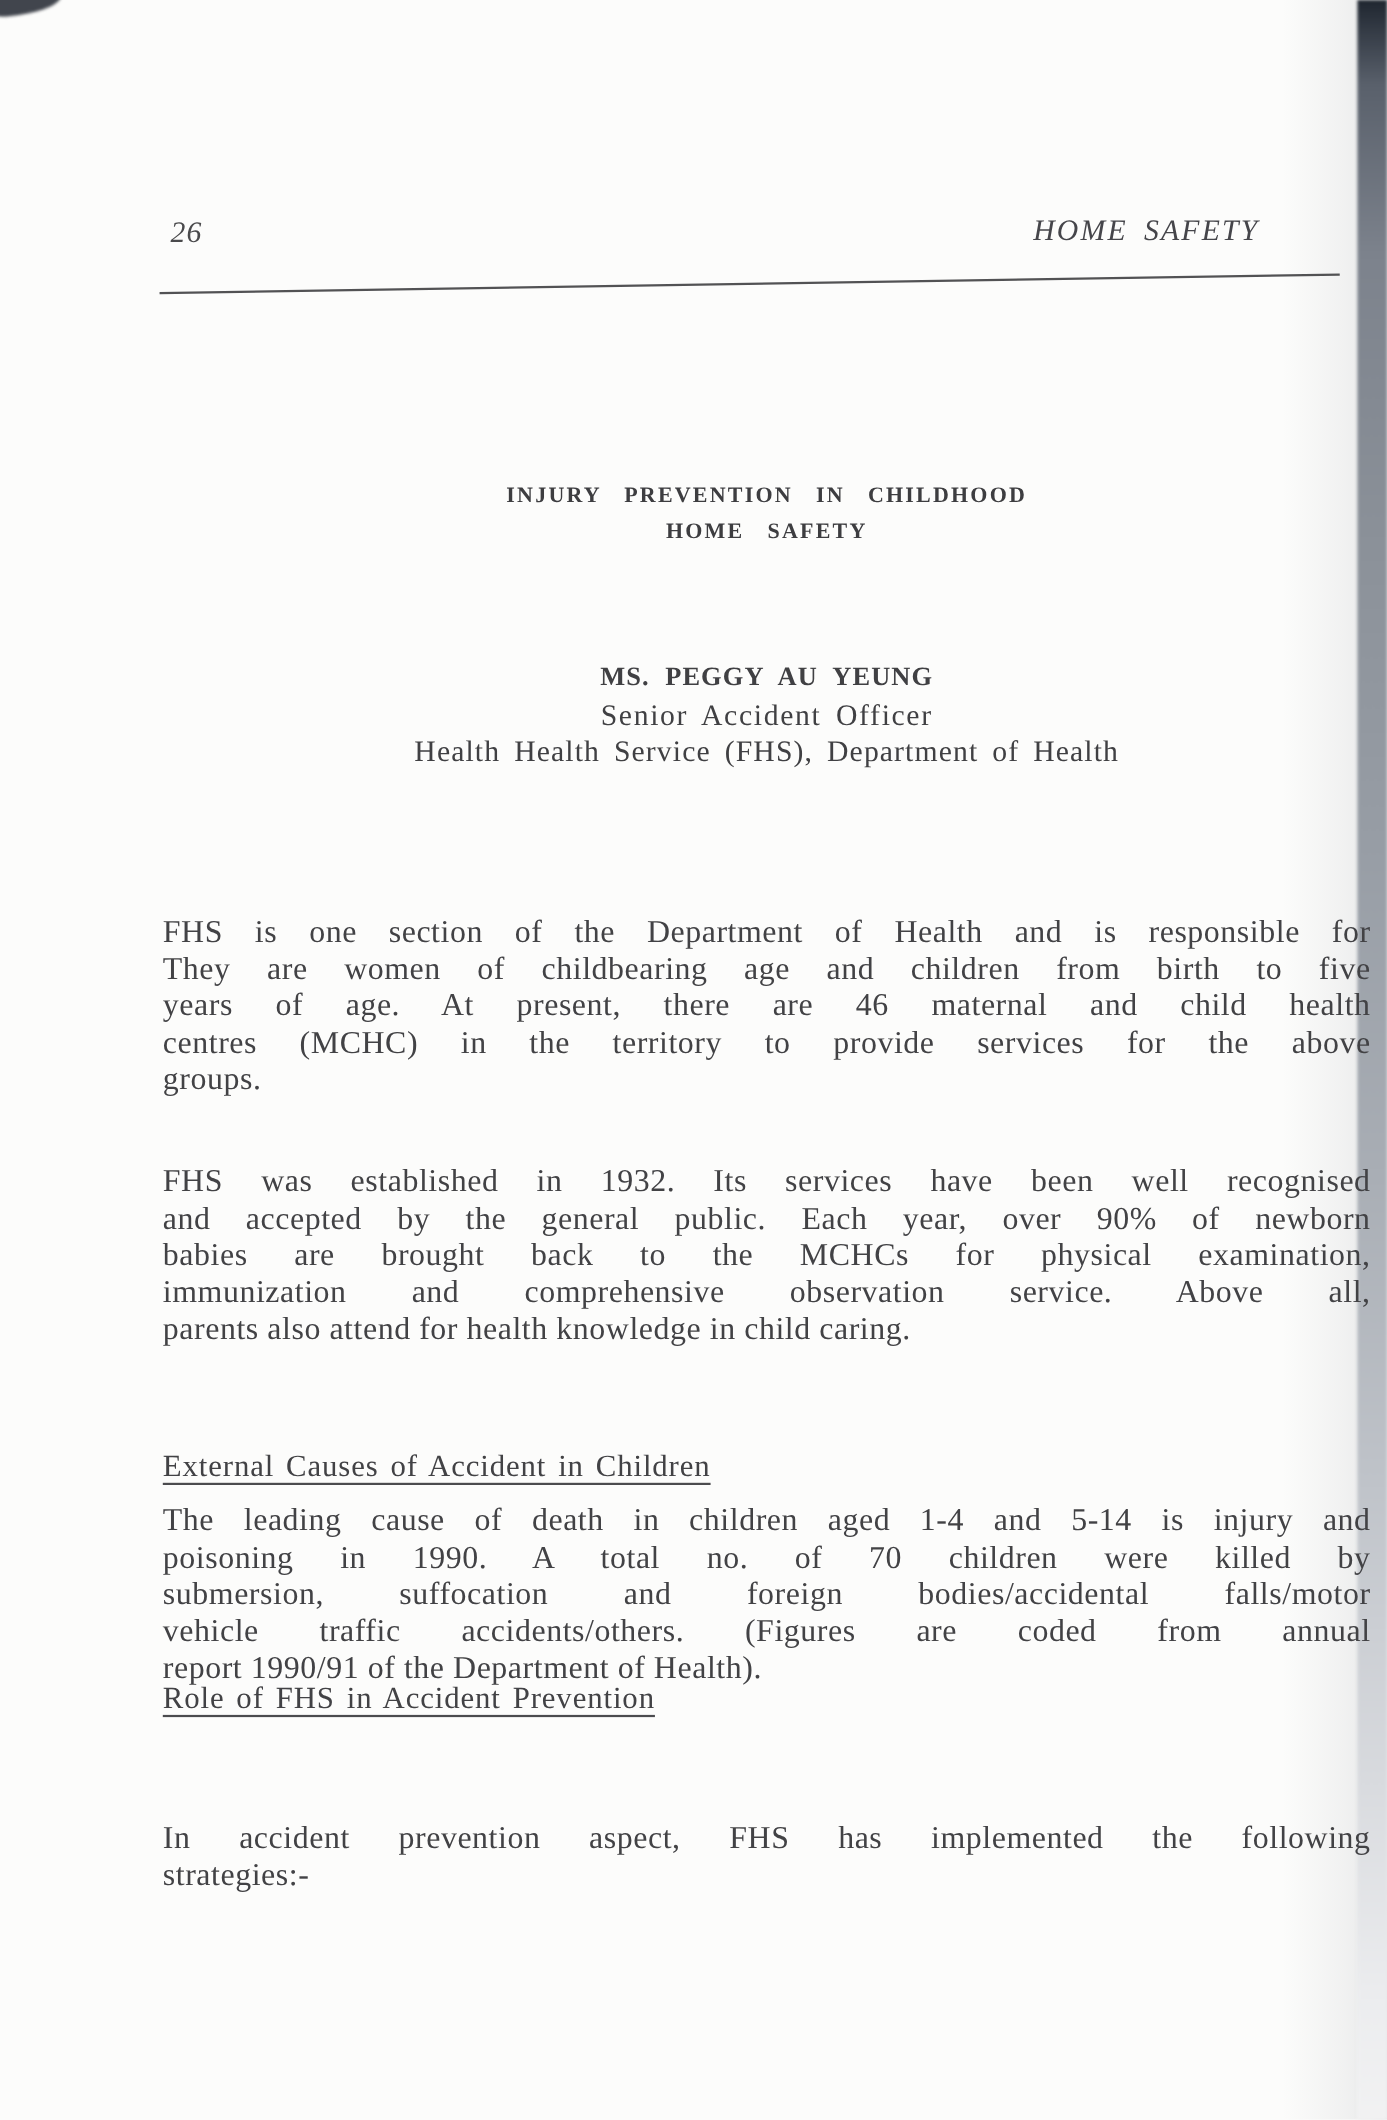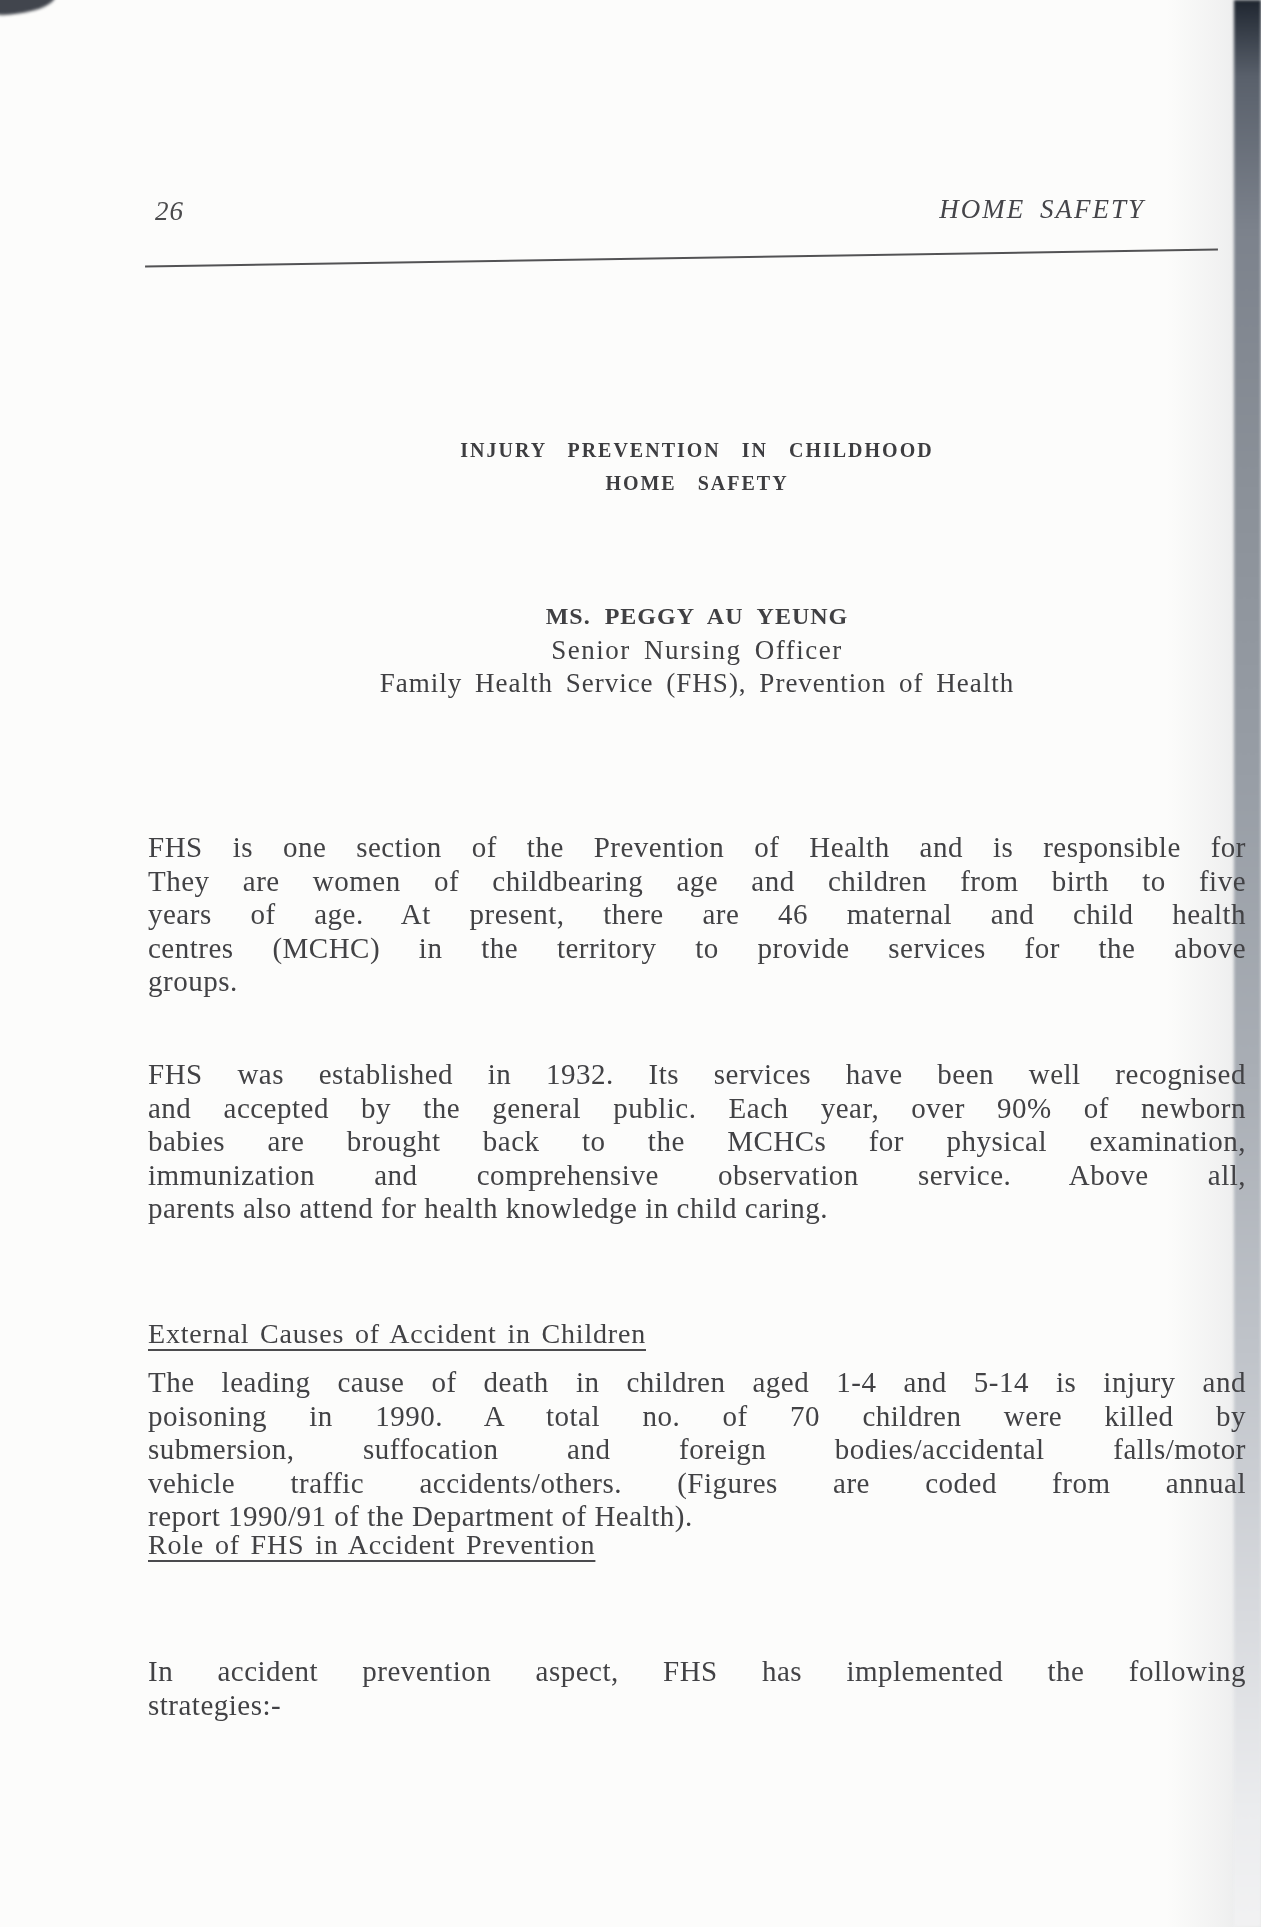--- a/index.html
+++ b/index.html
@@ -112,26 +112,26 @@
   <div class="running-title">HOME SAFETY</div>
   <div class="header-rule"></div>
 
   <div class="title-block">
     <div>INJURY PREVENTION IN CHILDHOOD</div>
     <div>HOME SAFETY</div>
   </div>
 
   <div class="author-block">
     <div class="author-name">MS. PEGGY AU YEUNG</div>
-    <div class="author-position">Senior Nursing Officer</div>
-    <div class="author-affiliation">Family Health Service (FHS), Prevention of Health</div>
+    <div class="author-position">Senior Accident Officer</div>
+    <div class="author-affiliation">Health Health Service (FHS), Department of Health</div>
   </div>
 
   <div class="para p1">
-    <div class="line">FHS is one section of the Prevention of Health and is responsible for</div>
+    <div class="line">FHS is one section of the Department of Health and is responsible for</div>
     <div class="line">They are women of childbearing age and children from birth to five</div>
     <div class="line">years of age. At present, there are 46 maternal and child health</div>
     <div class="line">centres (MCHC) in the territory to provide services for the above</div>
     <div class="line last">groups.</div>
   </div>
 
   <div class="para p2">
     <div class="line">FHS was established in 1932. Its services have been well recognised</div>
     <div class="line">and accepted by the general public. Each year, over 90% of newborn</div>
     <div class="line">babies are brought back to the MCHCs for physical examination,</div>

